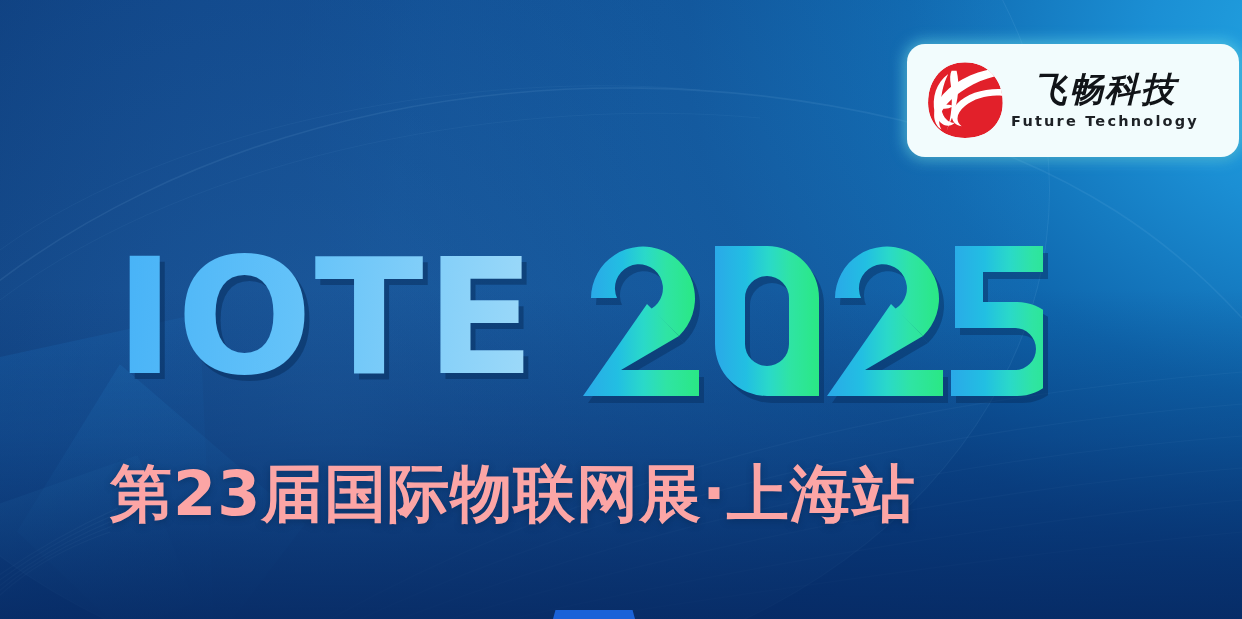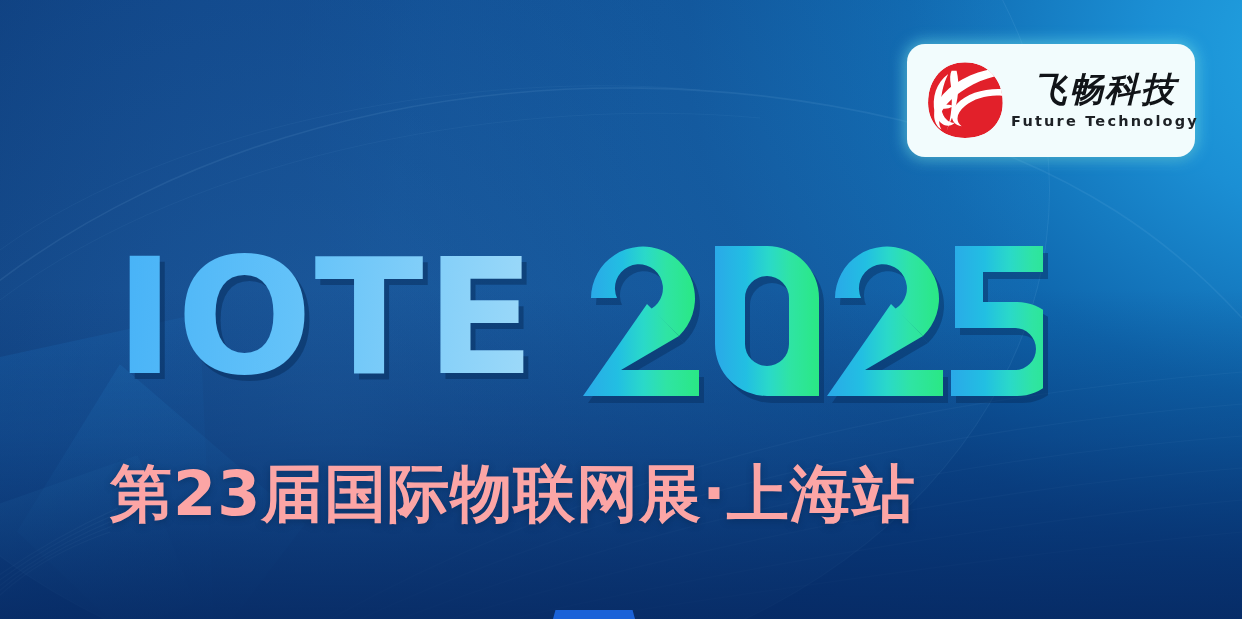--- a/index.html
+++ b/index.html
@@ -99,21 +99,21 @@
     left: 553px; bottom: 0;
     width: 82px; height: 9px;
     background: #1a62d8;
     clip-path: polygon(3% 0%, 97% 0%, 100% 100%, 0% 100%);
   }
 
   
   .logo-card {
     position: absolute;
     left: 907px; top: 44px;
-    width: 288px; height: 113px;
+    width: 332px; height: 113px;
     border-radius: 18px;
     background: #f2fcfd;
     box-shadow: 0 0 14px 3px rgba(120,240,250,0.55),
                 0 2px 10px rgba(0,40,80,0.25);
     display: flex;
     align-items: center;
     padding: 0 14px 0 16px;
   }
   .logo-mark {
     width: 84px; height: 84px;

